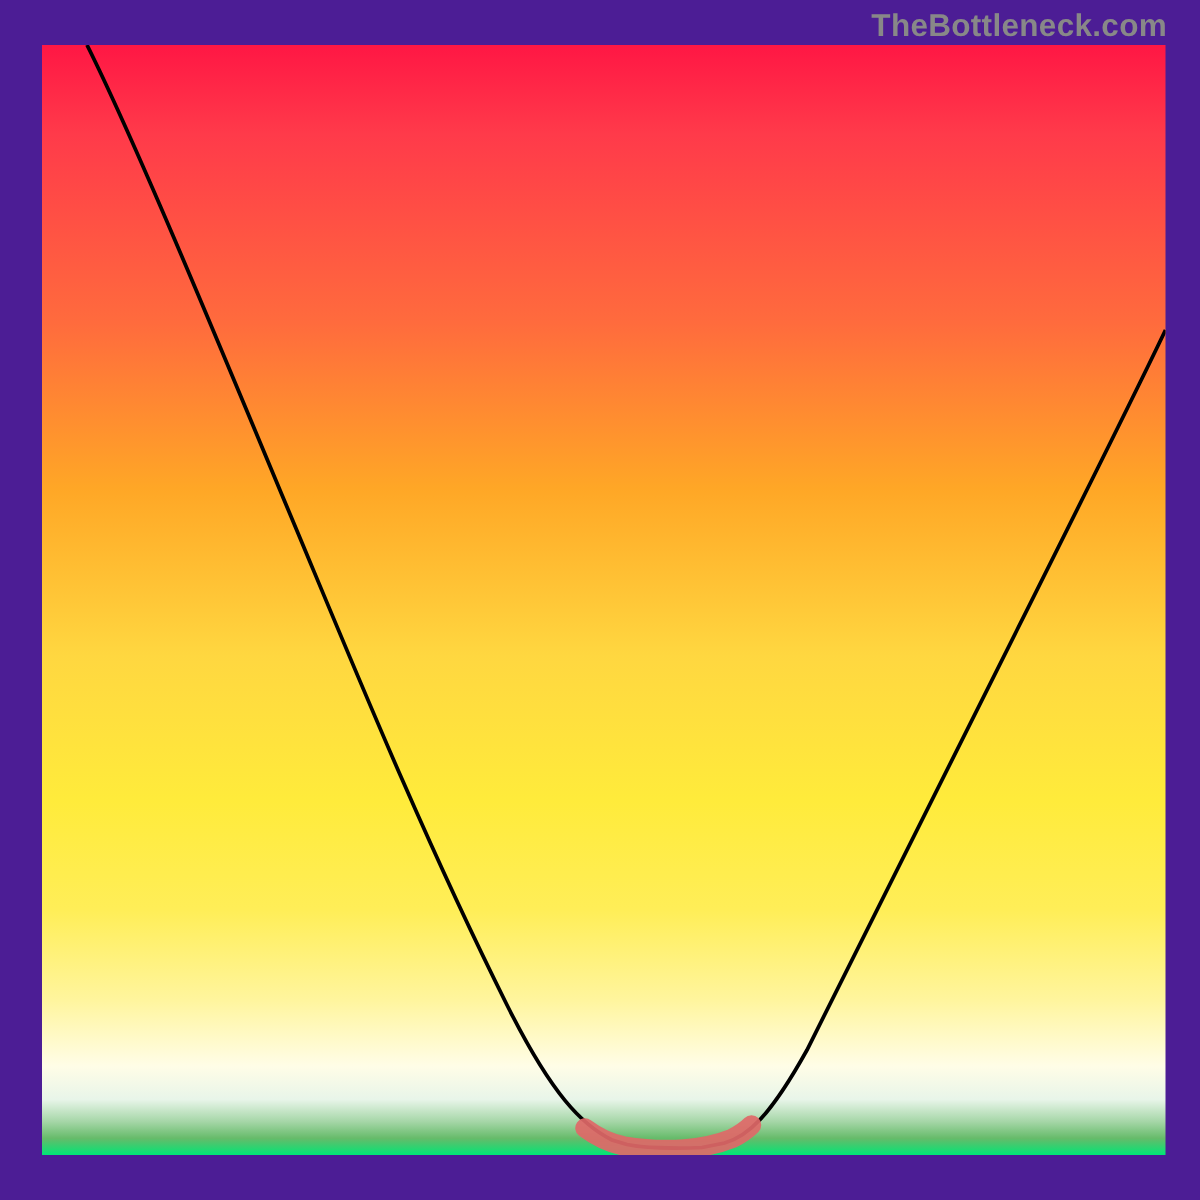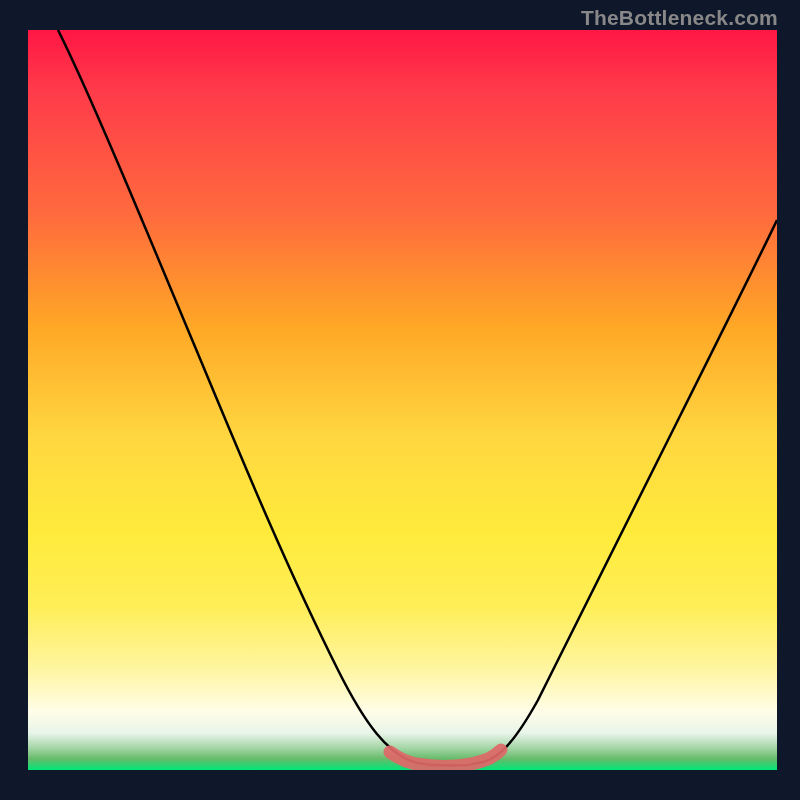--- a/index.html
+++ b/index.html
@@ -8,21 +8,21 @@
     background: #000;
     width: 800px;
     height: 800px;
     overflow: hidden;
     font-family: Arial, Helvetica, sans-serif;
   }
   .chart-container {
     position: relative;
     width: 800px;
     height: 800px;
-    background: #0f172a;
+    background: #4c1d95;
   }
   .plot-area {
     position: absolute;
     left: 28px;
     top: 30px;
     width: 749px;
     height: 740px;
     background: linear-gradient(to bottom,
       #ff1744 0%,
       #ff3a4a 8%,

